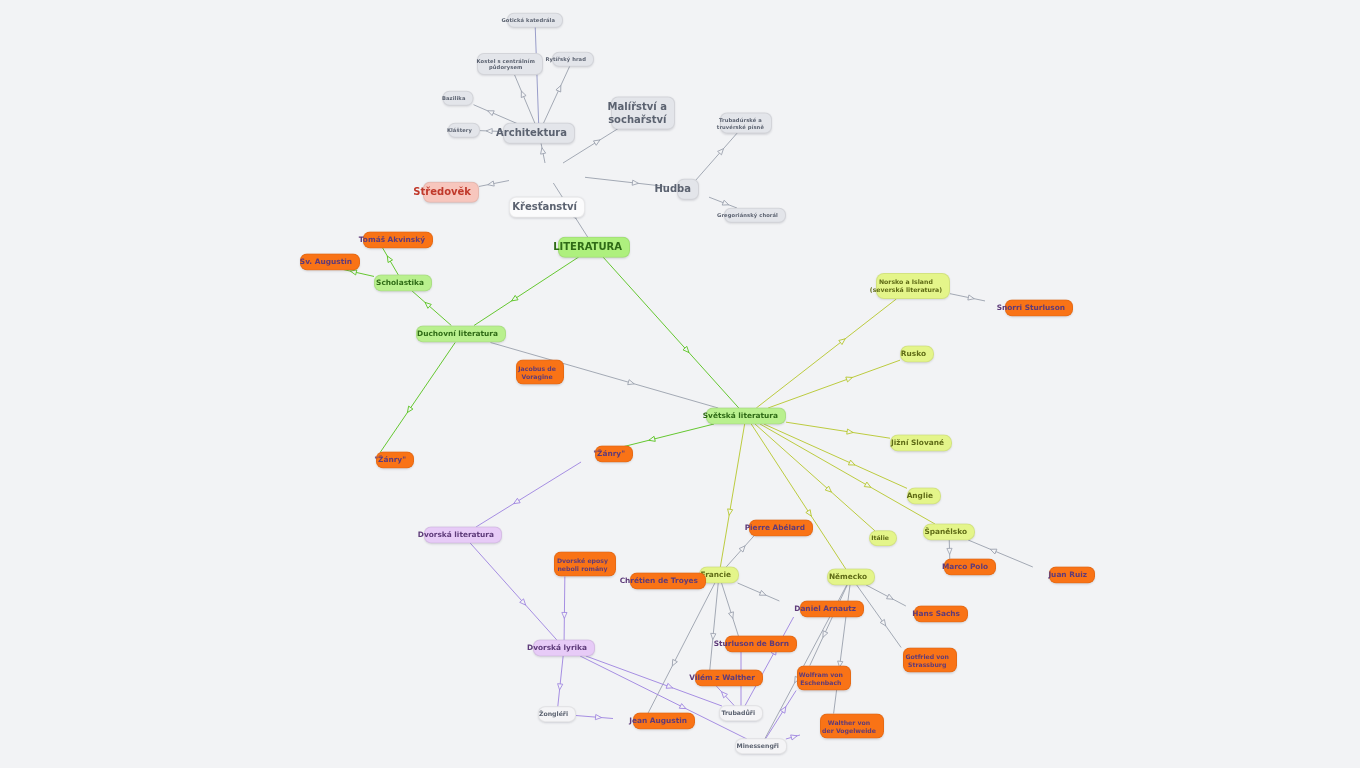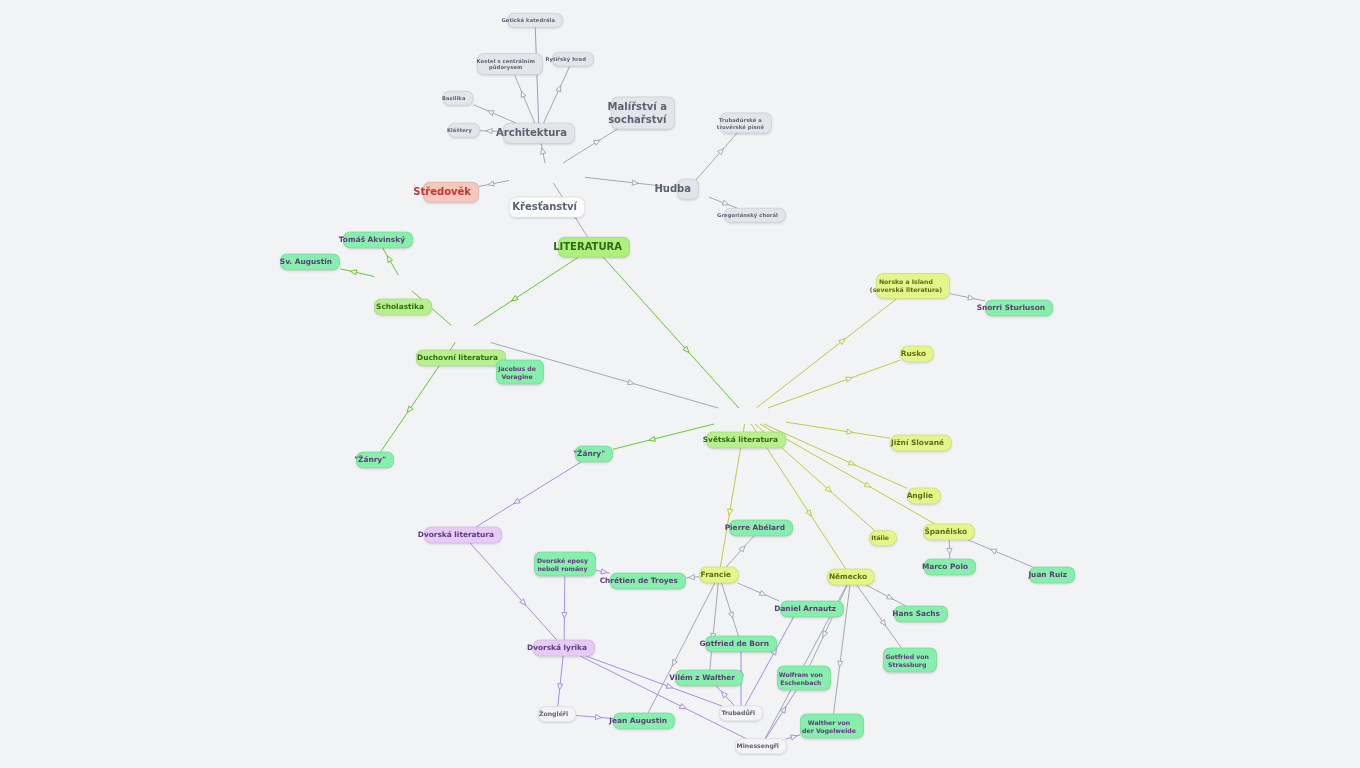--- a/index.html
+++ b/index.html
@@ -23,23 +23,23 @@
     display:flex;align-items:center;justify-content:flex-end;
     padding:3px 7px;
     box-shadow:0 1px 2px rgba(40,40,60,.13);
     border:1px solid rgba(0,0,0,.07);
   }
   
   .n-grey   {background:#e3e5ea;color:#5b6270;}
   .n-white  {background:#fbfbfc;color:#5b6270;}
   .n-red    {background:#f7c6bd;color:#c0392b;}
   .n-green  {background:#aef07e;color:#2f6b16;}
-  .n-green2 {background:#b9f08e;color:#2f6b16;margin-top:24px;}
+  .n-green2 {background:#b9f08e;color:#2f6b16;}
   .n-lime   {background:#e4f58a;color:#5f6b16;border-radius:8px;}
-  .n-purple {background:#86efac;color:#5e3b7a;}
+  .n-purple {background:#f97316;color:#5e3b7a;margin-left:20px;}
   .n-purple2{background:#e7cbf7;color:#5e3b7a;}
   .n-plain  {background:#f4f4f6;color:#5b6270;}
 
   .sz-xxs{font-size:5.2px;font-weight:700;letter-spacing:.1px;}
   .sz-xs {font-size:6.2px;font-weight:700;}
   .sz-s  {font-size:7.4px;font-weight:700;}
   .sz-m  {font-size:10px;font-weight:700;}
   .sz-l  {font-size:10px;font-weight:700;}
 </style>
 </head>
@@ -193,21 +193,21 @@
       <div class="node n-lime sz-s" style="left: 949px; top: 532px; width: 52px; min-height: 16px;"><span>Španělsko</span></div>
       <div class="node n-purple sz-s" style="left: 950px; top: 567px; width: 52px; min-height: 16px;"><span>Marco Polo</span></div>
       <div class="node n-purple sz-s" style="left: 1052px; top: 575px; width: 46px; min-height: 16px;"><span>Juan Ruiz</span></div>
       <div class="node n-lime sz-s" style="left: 719px; top: 575px; width: 40px; min-height: 16px;"><span>Francie</span></div>
       <div class="node n-lime sz-s" style="left: 851px; top: 577px; width: 48px; min-height: 16px;"><span>Německo</span></div>
       <div class="node n-purple sz-s" style="left: 761px; top: 528px; width: 64px; min-height: 16px;"><span>Pierre Abélard</span></div>
       <div class="node n-purple sz-s" style="left: 812px; top: 609px; width: 64px; min-height: 16px;"><span>Daniel Arnautz</span></div>
       <div class="node n-purple sz-s" style="left: 921px; top: 614px; width: 54px; min-height: 16px;"><span>Hans Sachs</span></div>
       <div class="node n-purple sz-xs" style="left: 910px; top: 660px; width: 54px; min-height: 25px;"><span>Gotfried von
 Strassburg</span></div>
-      <div class="node n-purple sz-s" style="left: 741px; top: 644px; width: 72px; min-height: 16px;"><span>Gotfried de Born</span></div>
+      <div class="node n-purple sz-s" style="left: 741px; top: 644px; width: 72px; min-height: 16px;"><span>Sturluson de Born</span></div>
       <div class="node n-purple sz-s" style="left: 709px; top: 678px; width: 68px; min-height: 16px;"><span>Vilém z Walther</span></div>
       <div class="node n-purple sz-xs" style="left: 804px; top: 678px; width: 54px; min-height: 25px;"><span>Wolfram von
 Eschenbach</span></div>
       <div class="node n-purple sz-xs" style="left: 832px; top: 726px; width: 64px; min-height: 25px;"><span>Walther von
 der Vogelweide</span></div>
       <div class="node n-plain sz-xs" style="left: 741px; top: 713px; width: 44px; min-height: 14px;"><span>Trubadůři</span></div>
       <div class="node n-plain sz-xs" style="left: 761px; top: 746px; width: 52px; min-height: 14px;"><span>Minessengři</span></div>
       <div class="node n-purple sz-s" style="left: 594px; top: 454px; width: 38px; min-height: 16px;"><span>"Žánry"</span></div>
       <div class="node n-purple2 sz-s" style="left: 463px; top: 535px; width: 78px; min-height: 16px;"><span>Dvorská literatura</span></div>
       <div class="node n-purple sz-xs" style="left: 565px; top: 564px; width: 62px; min-height: 25px;"><span>Dvorské eposy

